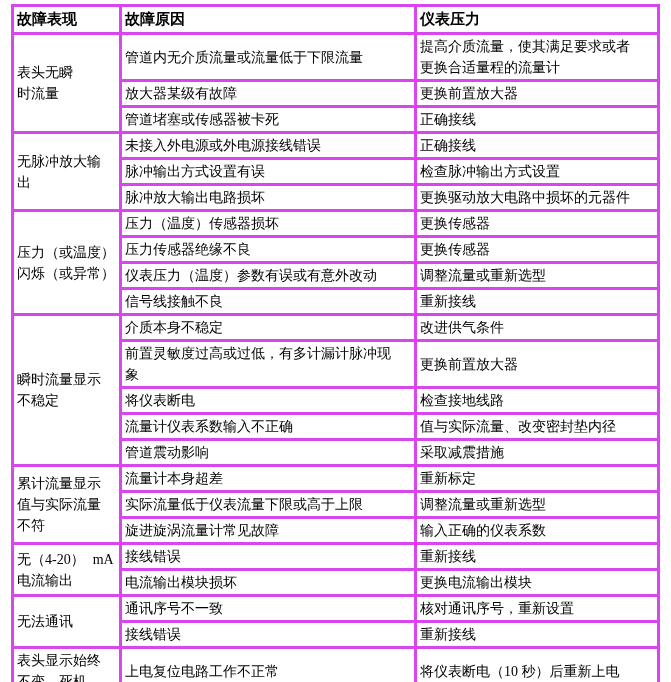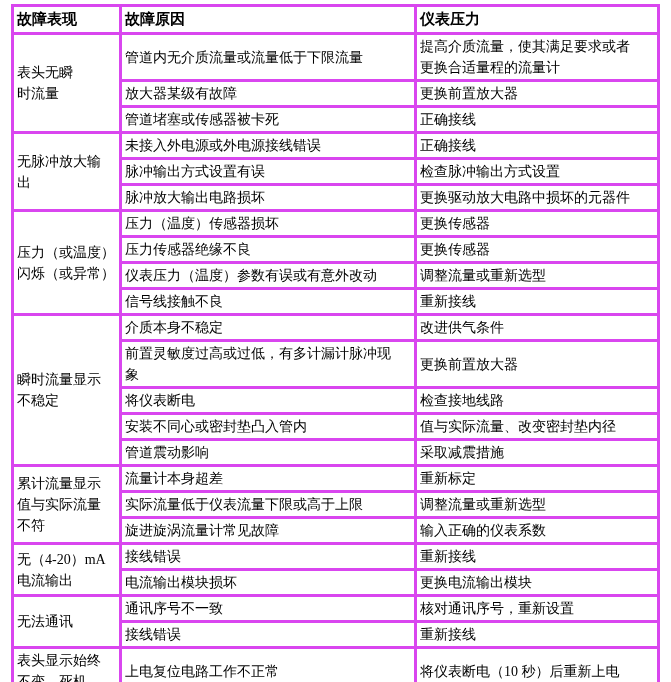--- a/index.html
+++ b/index.html
@@ -25,20 +25,21 @@
   td{height:21px;}
   col.c0{width:108px;}
   col.c1{width:295px;}
   col.c2{width:243px;}
   .wavy{
     text-decoration-style:wavy;
     text-decoration-color:#cc0000;
     text-decoration-thickness:1px;
     text-underline-offset:3px;
     text-decoration-skip-ink:none;
+    margin-left:8px;
   }
 </style>
 </head>
 <body>
 
 <div class="page">
   <table class="fault-table">
     <colgroup>
       <col class="c0">
         <col class="c1">
@@ -108,21 +109,21 @@
         <tr>
           <td>前置灵敏度过高或过低，有多计漏计脉冲现
 象</td>
           <td>更换前置放大器</td>
         </tr>
         <tr>
           <td>将仪表断电</td>
           <td>检查接地线路</td>
         </tr>
         <tr>
-          <td>安装不同心或密封垫凸入管内</td>
+          <td>流量计仪表系数输入不正确</td>
           <td>值与实际流量、改变密封垫内径</td>
         </tr>
         <tr>
           <td>管道震动影响</td>
           <td>采取减震措施</td>
         </tr>
         <tr>
           <td rowspan="3">累计流量显示
 值与实际流量
 不符</td>

